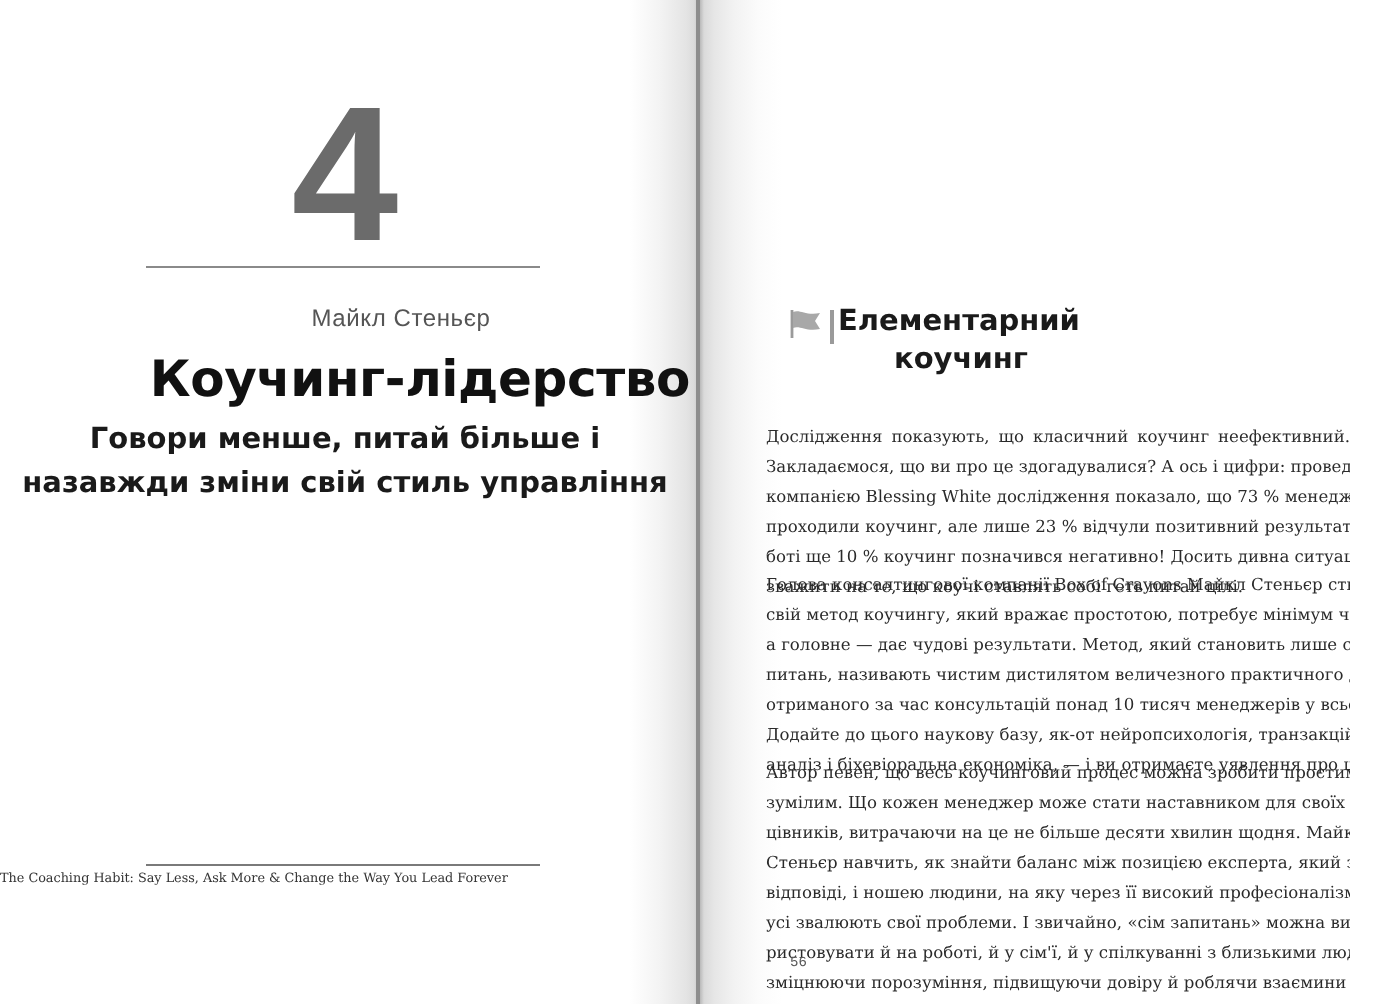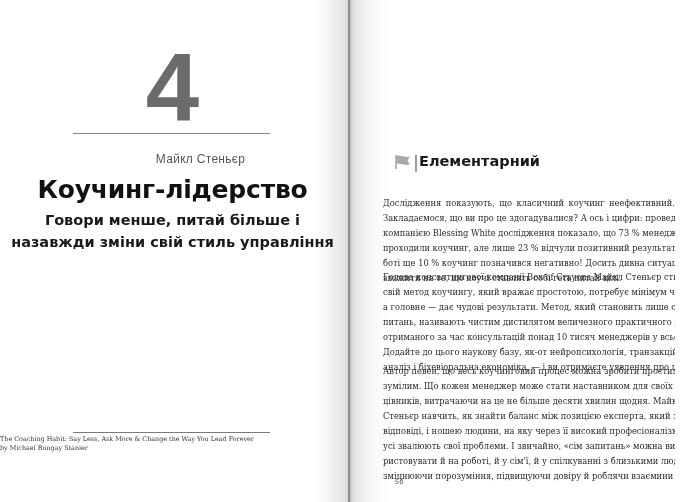--- a/index.html
+++ b/index.html
@@ -74,21 +74,21 @@
       font-size: 12px;
       color: #555555;
       letter-spacing: 0.3px;
       margin-left: 28px;
     }
     .book-title {
       position: absolute;
       left: 0;
       width: 345px;
       top: 174px;
-      text-align: center;
+      text-align: right;
       font-family: "DejaVu Sans", sans-serif;
       font-weight: bold;
       font-size: 25px;
       line-height: 32px;
       color: #111111;
       letter-spacing: -0.2px;
     }
     .book-subtitle {
       position: absolute;
       left: 0;
@@ -161,20 +161,21 @@
 
     .body-text {
       position: absolute;
       left: 383px;
       width: 292px;
       font-family: "DejaVu Serif", serif;
       font-size: 8.3px;
       line-height: 15px;
       color: #2a2a2a;
       text-align: justify;
+      margin-top: 15px;
     }
     .body-text span.line {
       display: block;
       text-align: justify;
       text-align-last: justify;
       white-space: nowrap;
       overflow: hidden;
     }
     .body-text span.line.last {
       text-align-last: left;
@@ -202,38 +203,38 @@
     <div class="chapter-rule"></div>
     <div class="author">Майкл Стеньєр</div>
     <div class="book-title">Коучинг-лідерство</div>
     <div class="book-subtitle">
       <span>Говори менше, питай більше і</span>
       <span>назавжди зміни свій стиль управління</span>
     </div>
     <div class="original-rule"></div>
     <div class="original-title">
       <span>The Coaching Habit: Say Less, Ask More &amp; Change the Way You Lead Forever</span>
-      <span>by Michael Bungay Stanier</span>
     </div>
   </div>
 
   <div class="page page-right"></div>
 
   <div class="spine"></div>
 
   <div class="section-heading">
     <span class="flag-icon">
       <svg width="16" height="14" viewBox="0 0 16 14">
         <path d="M1 0 L1 14" stroke="#9a9a9a" stroke-width="1.4" fill="none"></path>
         <path d="M1.5 1 C5 -0.5 8 3 15 1.5 L12.5 5.5 L15 9.5 C8 11 5 7.5 1.5 9 Z" fill="#a8a8a8"></path>
       </svg>
     </span>
     <span class="heading-bar"></span>
     <div class="heading-text">
       <span>Елементарний</span>
+      <span>коучинг</span>
     </div>
   </div>
 
   <div class="body-text para-1">
     <span class="line">Дослідження показують, що класичний коучинг неефективний.</span>
     <span class="line">Закладаємося, що ви про це здогадувалися? А ось і цифри: проведене</span>
     <span class="line">компанією Blessing White дослідження показало, що 73 % менеджерів</span>
     <span class="line">проходили коучинг, але лише 23 % відчули позитивний результат, а на ро-</span>
     <span class="line">боті ще 10 % коучинг позначився негативно! Досить дивна ситуація, якщо</span>
     <span class="line last">зважити на те, що коучі ставлять собі геть питай цілі.</span>

